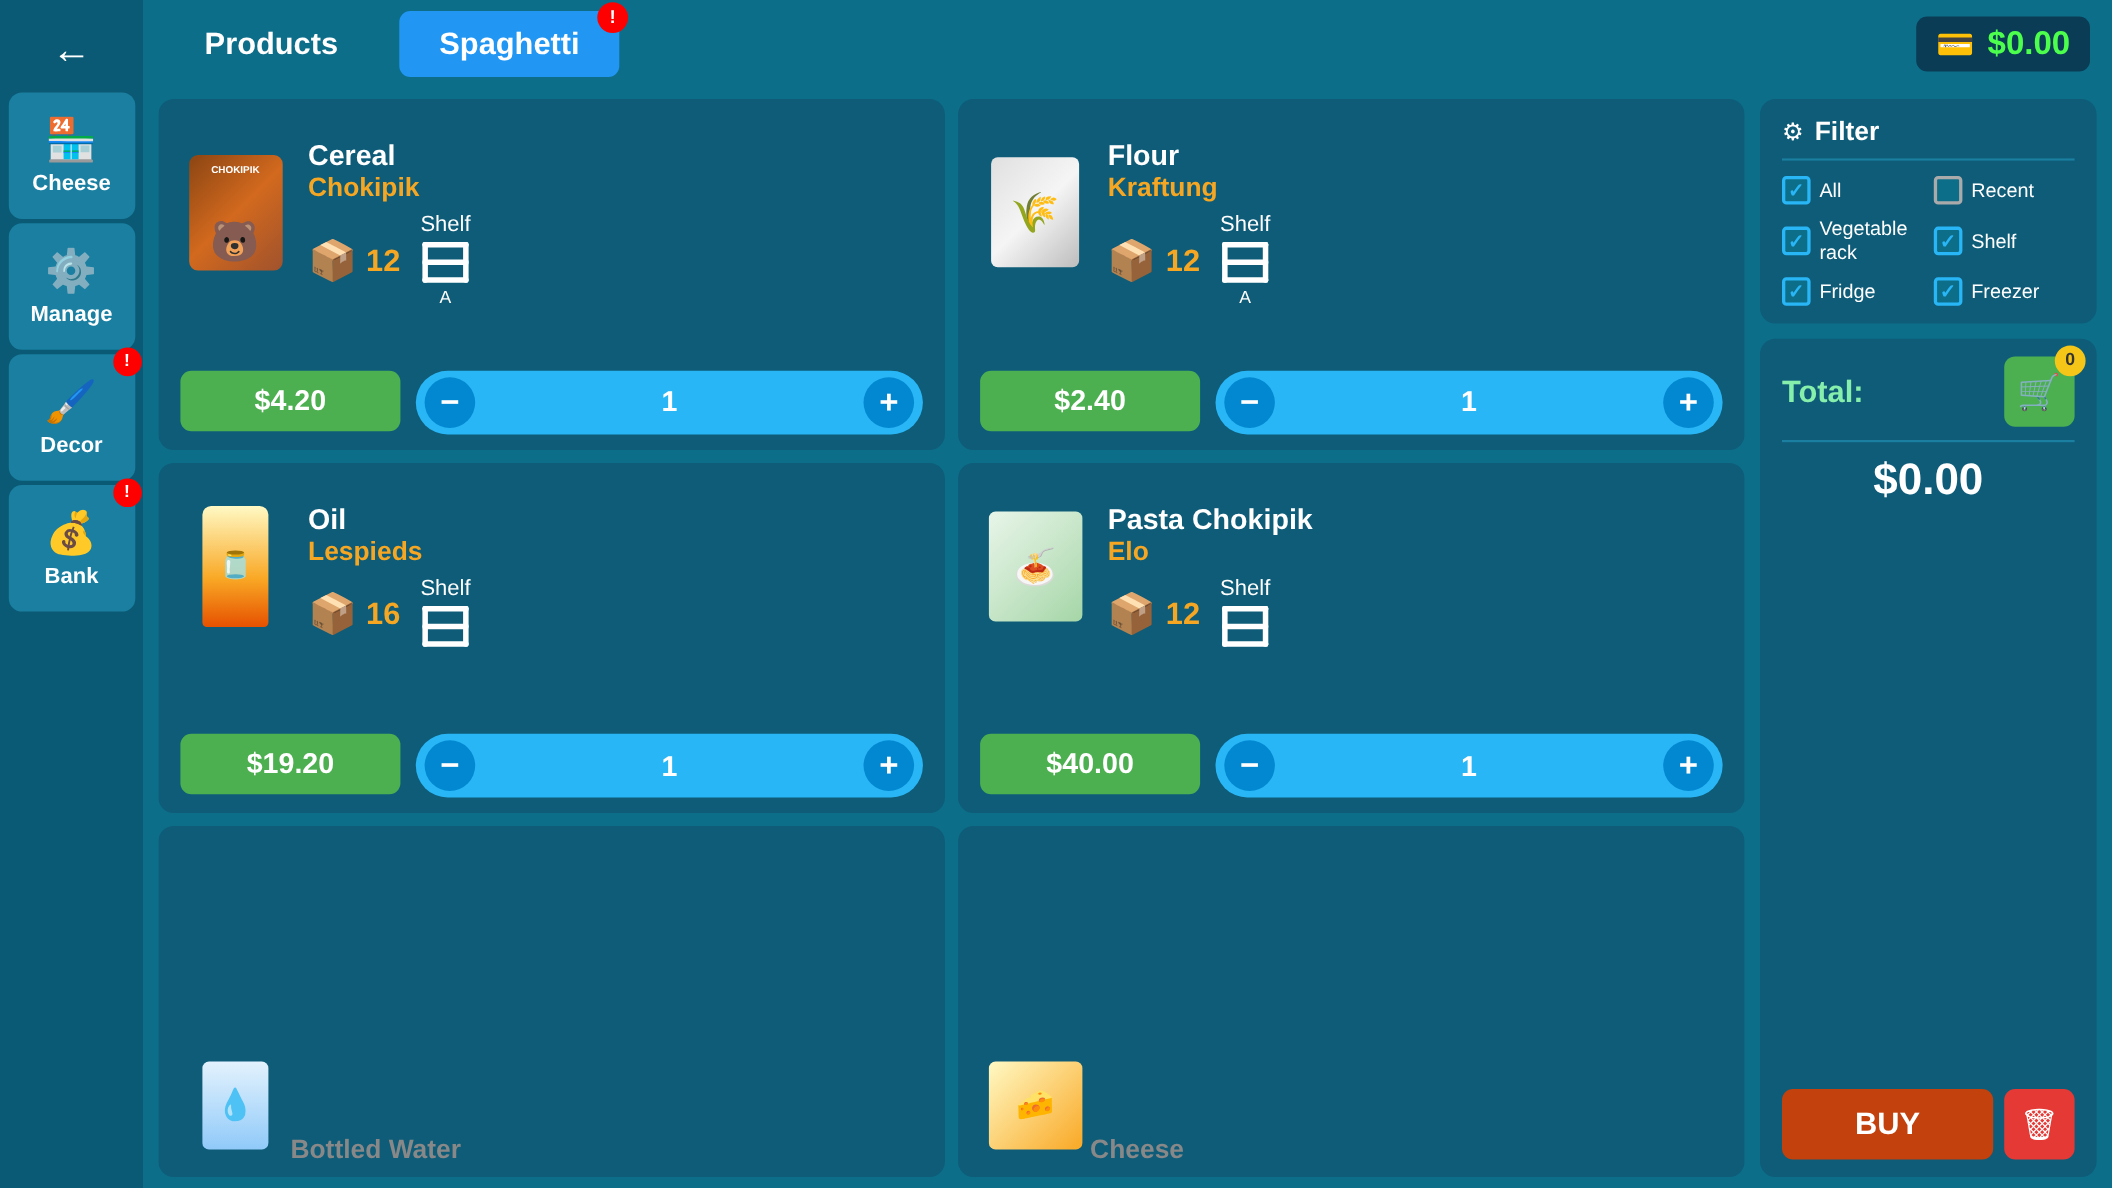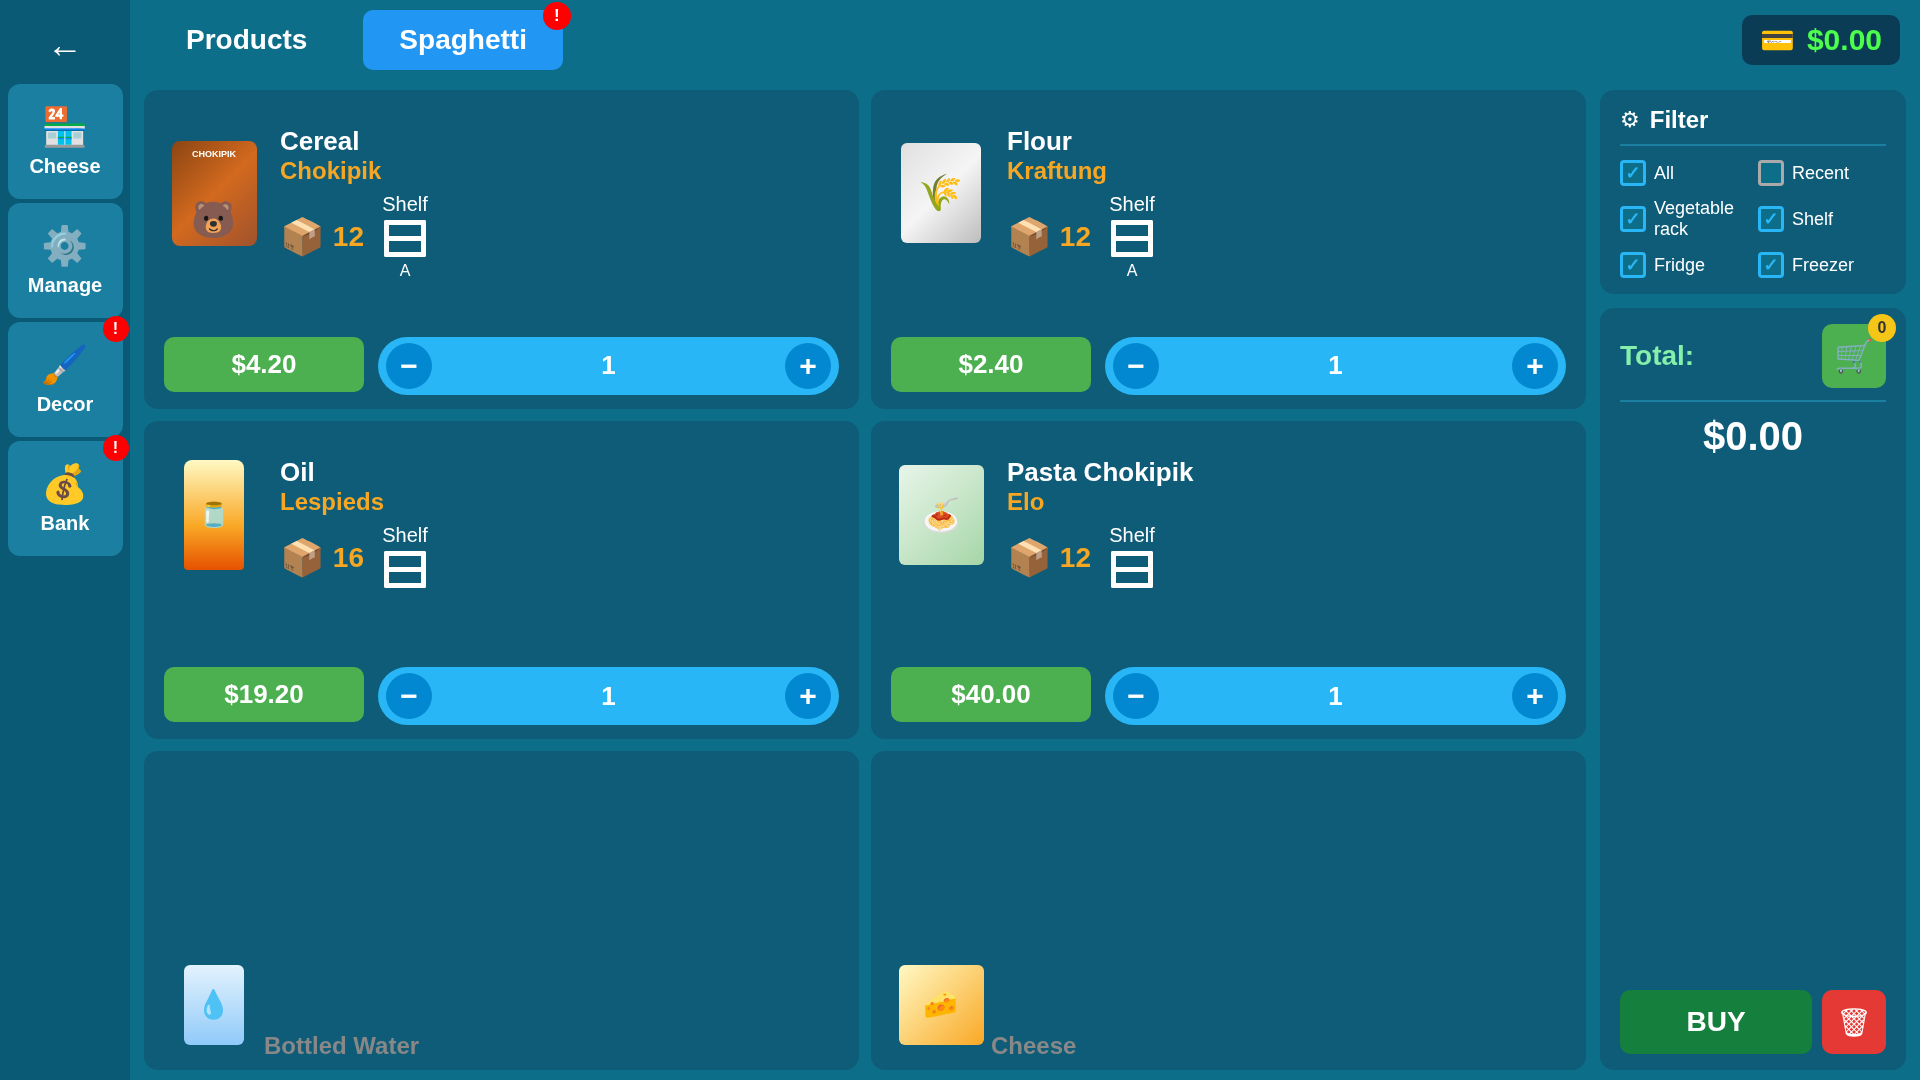--- a/index.html
+++ b/index.html
@@ -425,21 +425,21 @@
       font-weight: bold;
       text-align: center;
     }
     .cart-actions {
       display: flex;
       gap: 10px;
       margin-top: auto;
     }
     .buy-btn {
       flex: 1;
-      background: #15803d;
+      background: #c2410c;
       color: white;
       font-size: 28px;
       font-weight: bold;
       border: none;
       border-radius: 10px;
       padding: 16px;
       cursor: pointer;
     }
     .trash-btn {
       width: 64px;

